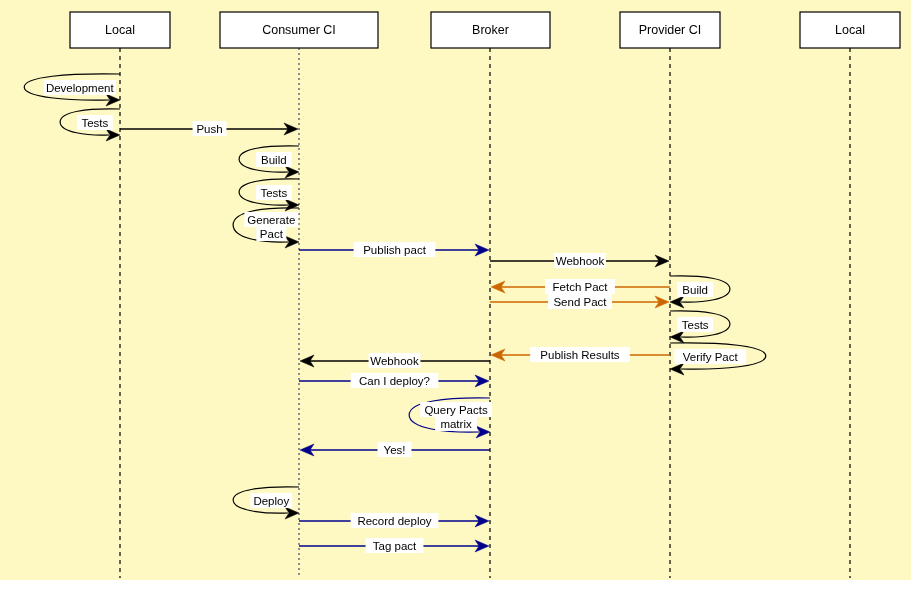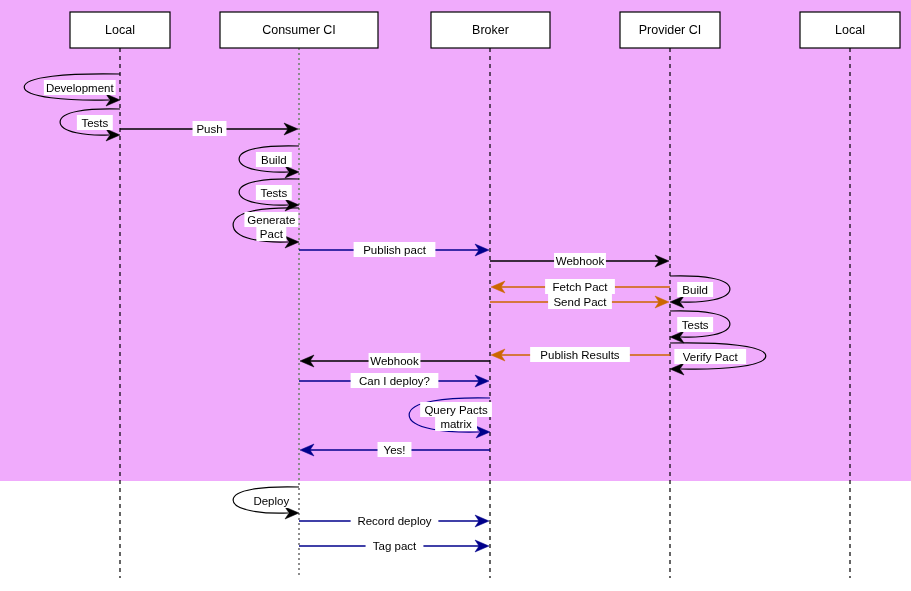--- a/index.html
+++ b/index.html
@@ -11,22 +11,22 @@
   body {
     width: 911px;
     height: 591px;
     font-family: "Liberation Sans", sans-serif;
     overflow: hidden;
     position: relative;
   }
   #diagram-root {
     position: relative;
     width: 911px;
-    height: 481px;
-    background: #f0abfc;
+    height: 580px;
+    background: #fef9c3;
   }
   svg#seq-svg {
     position: absolute;
     top: 0;
     left: 0;
     width: 911px;
     height: 591px;
     display: block;
   }
   .lifeline-box rect {

